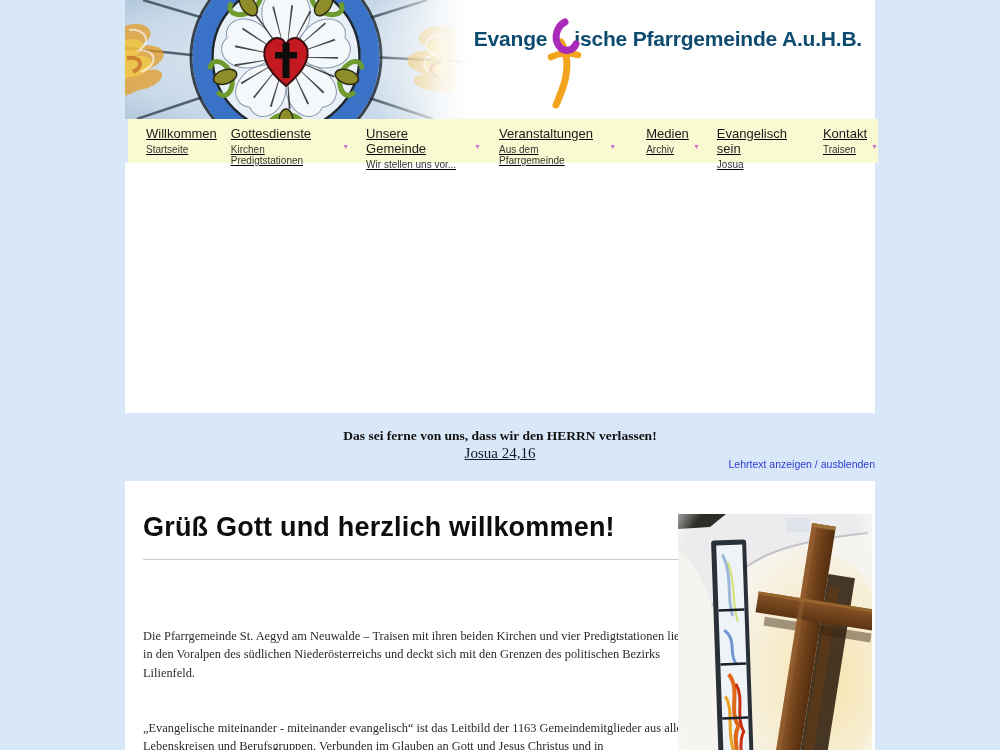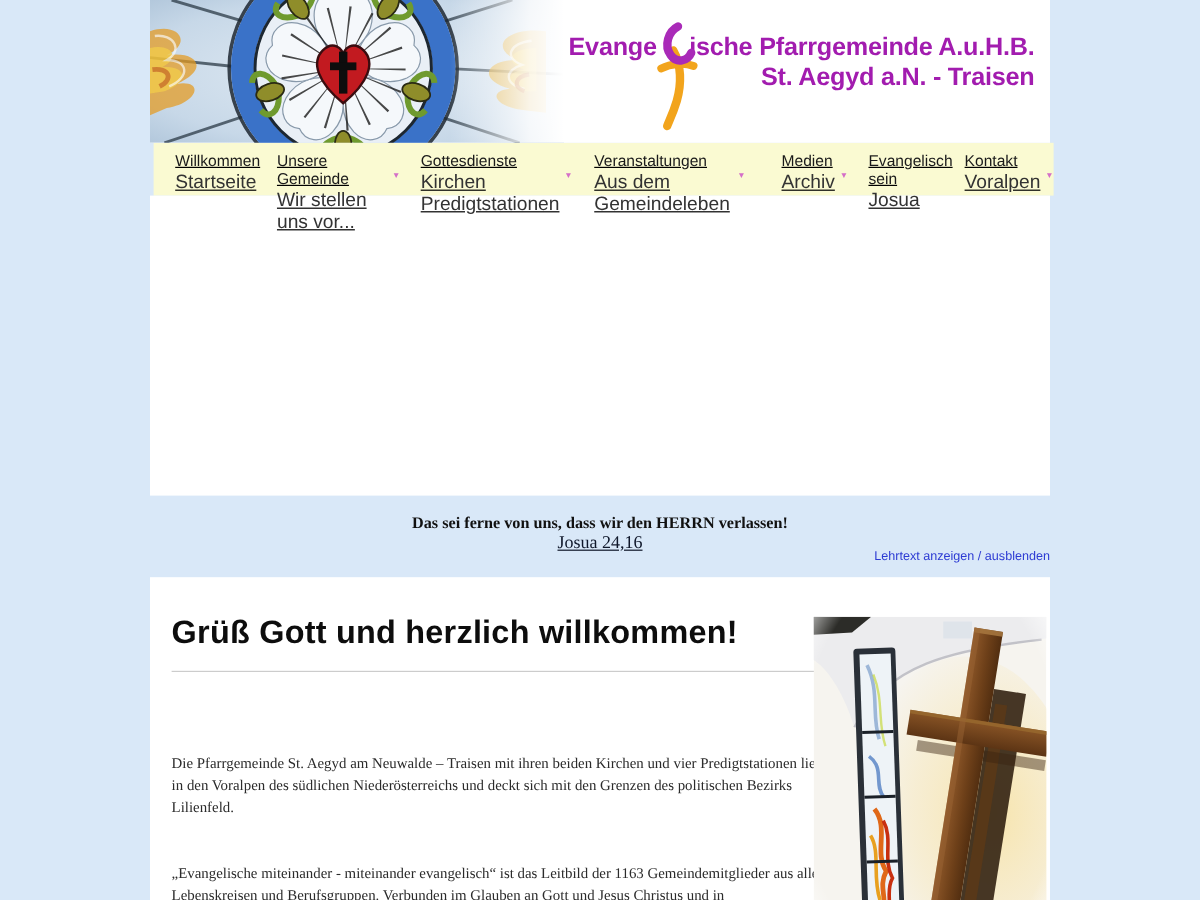--- a/index.html
+++ b/index.html
@@ -8,36 +8,36 @@
     background: var(--page-bg, #d9e8f8);
     font-family: "Liberation Sans", sans-serif;
   }
   .page { width:750px; margin-left:125px; position:relative; }
 
   
   .header { height:119px; background:#ffffff; position:relative; }
   .glass { position:absolute; left:0; top:0; display:block; }
   .title-block {
     position:absolute; right:13px; top:26px; text-align:right;
-    font-weight:bold; font-size:21px; line-height:25px; color:#a21caf;
+    font-weight:bold; font-size:21px; line-height:25px; color:#0c4a6e;
     letter-spacing:-0.2px;
   }
   .logo-slot { display:inline-block; width:27px; height:20px; position:relative; vertical-align:baseline; }
   .logo-slot svg { position:absolute; left:-4px; top:-8px; overflow:visible; }
 
   
   .nav {
     margin-left:3px; width:750px; height:44px;
     background: var(--nav-bg, #fafad2);
     display:flex; align-items:flex-start; padding:7px 0 0 18px;text-decoration:underline;
   }
   .nav-item { display:block; position:relative; text-decoration:none; cursor:pointer; }
   .nav-item.has-arrow { padding-right:11px; }
   .nav-main { display:block; font-size:13px; color:#1a1a1a; }
-  .nav-sub { display:block; font-size:16px; color:#333; margin-top:3px; }
+  .nav-sub { display:block; font-size:10px; color:#333; margin-top:3px; }
   .nav-arrow {
     position:absolute; right:0; top:17px; font-size:7px; line-height:7px;
     color: var(--arrow-color, #d46ec8);
   }
   .nav-item:nth-child(1){ margin-right:14px; }
   .nav-item:nth-child(2){ margin-right:17px; }
   .nav-item:nth-child(3){ margin-right:18px; }
   .nav-item:nth-child(4){ margin-right:30px; }
   .nav-item:nth-child(5){ margin-right:17px; }
   .nav-item:nth-child(6){ margin-right:10px; }
@@ -174,56 +174,55 @@
       </g>
       <rect x="250" width="95" height="119" fill="url(#gfade)"></rect>
     </svg>
 
     <div class="title-block">
       <div><span>Evange</span><span class="logo-slot"><svg width="44" height="92" viewBox="0 0 44 92">
             <path d="M18,24 C25,36 25,52 21,66 C18,76 15,82 13,87" stroke="#f2a41c" stroke-width="7" fill="none" stroke-linecap="round"></path>
             <path d="M8,39 C16,35 27,34 35,37" stroke="#f2a41c" stroke-width="6.5" fill="none" stroke-linecap="round"></path>
             <path d="M22,4 C14,8 10,20 16,28 C21,35 30,33 33,26" stroke="#a92ab8" stroke-width="7" fill="none" stroke-linecap="round"></path>
           </svg></span><span>ische Pfarrgemeinde A.u.H.B.</span></div>
-      <div>St. Aegyd a.N. - Traisen</div>
     </div>
   </header>
 
   <nav class="nav">
     <a class="nav-item">
       <span class="nav-main">Willkommen</span>
       <span class="nav-sub">Startseite</span>
     </a>
     <a class="nav-item has-arrow">
+      <span class="nav-main">Gottesdienste</span>
+      <span class="nav-sub">Kirchen Predigtstationen</span>
+      <span class="nav-arrow">▼</span>
+    </a>
+    <a class="nav-item has-arrow">
       <span class="nav-main">Unsere Gemeinde</span>
       <span class="nav-sub">Wir stellen uns vor...</span>
       <span class="nav-arrow">▼</span>
     </a>
     <a class="nav-item has-arrow">
-      <span class="nav-main">Gottesdienste</span>
-      <span class="nav-sub">Kirchen Predigtstationen</span>
-      <span class="nav-arrow">▼</span>
-    </a>
-    <a class="nav-item has-arrow">
       <span class="nav-main">Veranstaltungen</span>
-      <span class="nav-sub">Aus dem Gemeindeleben</span>
+      <span class="nav-sub">Aus dem Pfarrgemeinde</span>
       <span class="nav-arrow">▼</span>
     </a>
     <a class="nav-item has-arrow">
       <span class="nav-main">Medien</span>
       <span class="nav-sub">Archiv</span>
       <span class="nav-arrow">▼</span>
     </a>
     <a class="nav-item">
       <span class="nav-main">Evangelisch sein</span>
       <span class="nav-sub">Josua</span>
     </a>
     <a class="nav-item has-arrow">
       <span class="nav-main">Kontakt</span>
-      <span class="nav-sub">Voralpen</span>
+      <span class="nav-sub">Traisen</span>
       <span class="nav-arrow">▼</span>
     </a>
   </nav>
 
   <section class="hero"></section>
 
   <section class="verse">
     <div class="verse-text">Das sei ferne von uns, dass wir den HERRN verlassen!</div>
     <div class="verse-ref">Josua 24,16</div>
     <a class="verse-link">Lehrtext anzeigen / ausblenden</a>

